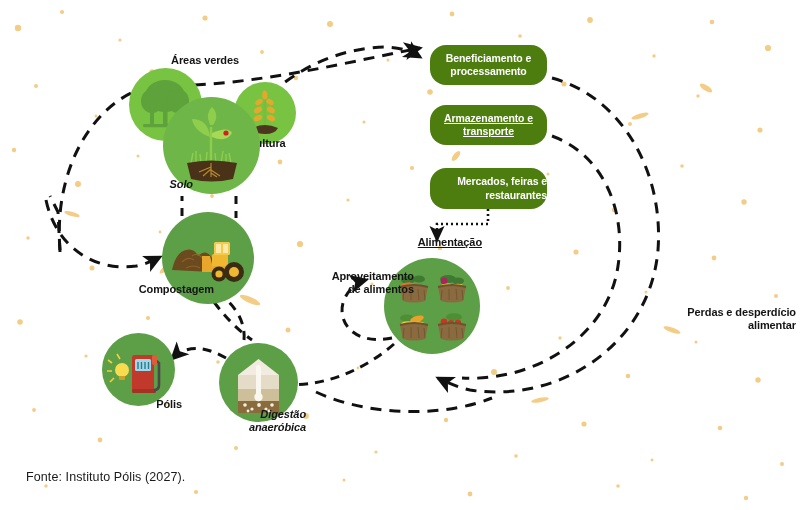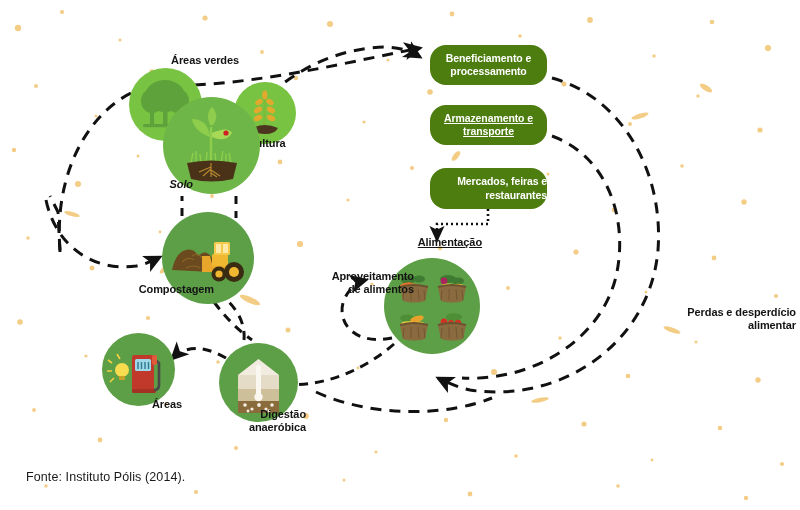--- a/index.html
+++ b/index.html
@@ -307,21 +307,21 @@
         <rect x="33" y="26" width="16" height="12" rx="1.5" fill="#9fd8e8"></rect>
         <g stroke="#2c7a8c" stroke-width="1.4">
           <path d="M36 29 l0 7 M39.5 29 l0 7 M43 29 l0 7 M46.5 29 l0 7"></path>
         </g>
         <rect x="30" y="56" width="24" height="4" rx="1.5" fill="#a33225"></rect>
         <path d="M52 26 l5 4 l0 22 q0 5 -5 5" stroke="#4a4a4a" stroke-width="2.6" fill="none"></path>
         <rect x="50" y="22" width="5" height="10" rx="2" fill="#e05b3c"></rect>
       </g>
     </svg>
   </div>
-  <div class="node-label" style="left:96px; top:398px; width:86px;">Áreas</div>
+  <div class="node-label" style="left:96px; top:398px; width:86px;">Pólis</div>
 
   <div class="node-circle" style="left:219px; top:343px; width:79px; height:79px; background:#5d9f46;">
     <svg width="79" height="79" viewBox="0 0 79 79">
       <g>
         <path d="M39.5 16 L60 32 L19 32 Z" fill="#f2ece0"></path>
         <rect x="19" y="32" width="41" height="14" fill="#e4dcc6"></rect>
         <rect x="19" y="46" width="41" height="12" fill="#cdbf9a"></rect>
         <rect x="19" y="58" width="41" height="12" fill="#8a6b3c"></rect>
         <rect x="37" y="22" width="5" height="34" rx="2.4" fill="#faf7f0"></rect>
         <circle cx="39.5" cy="54" r="4.2" fill="#faf7f0"></circle>
@@ -330,21 +330,21 @@
             <circle cx="33" cy="66" r="1.6"></circle>
           <circle cx="40" cy="62" r="1.9"></circle>
             <circle cx="47" cy="66" r="1.6"></circle>
           <circle cx="53" cy="62" r="1.8"></circle>
             <circle cx="29" cy="68" r="1.4"></circle>
           <circle cx="50" cy="68" r="1.4"></circle>
         </g>
       </g>
     </svg>
   </div>
-  <div class="node-label" style="left:214px; top:408px; width:92px;">Digestão
+  <div class="node-label" style="left:214px; top:408px; width:92px;font-style:italic;">Digestão
 anaeróbica</div>
 
   <div class="node-circle" style="left:384px; top:258px; width:96px; height:96px; background:#5d9f46;">
     <svg width="96" height="96" viewBox="0 0 96 96">
       <g>
 
         <g transform="translate(14,16)">
           <g fill="#3f7a32">
               <ellipse cx="10" cy="6" rx="7" ry="4"></ellipse>
               <ellipse cx="21" cy="5" rx="6" ry="3.6"></ellipse>
@@ -414,15 +414,15 @@
     </svg>
   </div>
   <div class="node-label" style="left:382px; top:236px; width:100px;text-decoration:underline;">Alimentação</div>
 
   <div class="node-label" style="left:660px; top:306px; width:136px;">Perdas e desperdício
 alimentar</div>
 
   <div class="node-label" style="left:290px; top:270px; width:124px;">Aproveitamento
 de alimentos</div>
 
-  <div class="source-note">Fonte: Instituto Pólis (2014).</div>
+  <div class="source-note">Fonte: Instituto Pólis (2027).</div>
 
 </div>
 
 </body></html>

